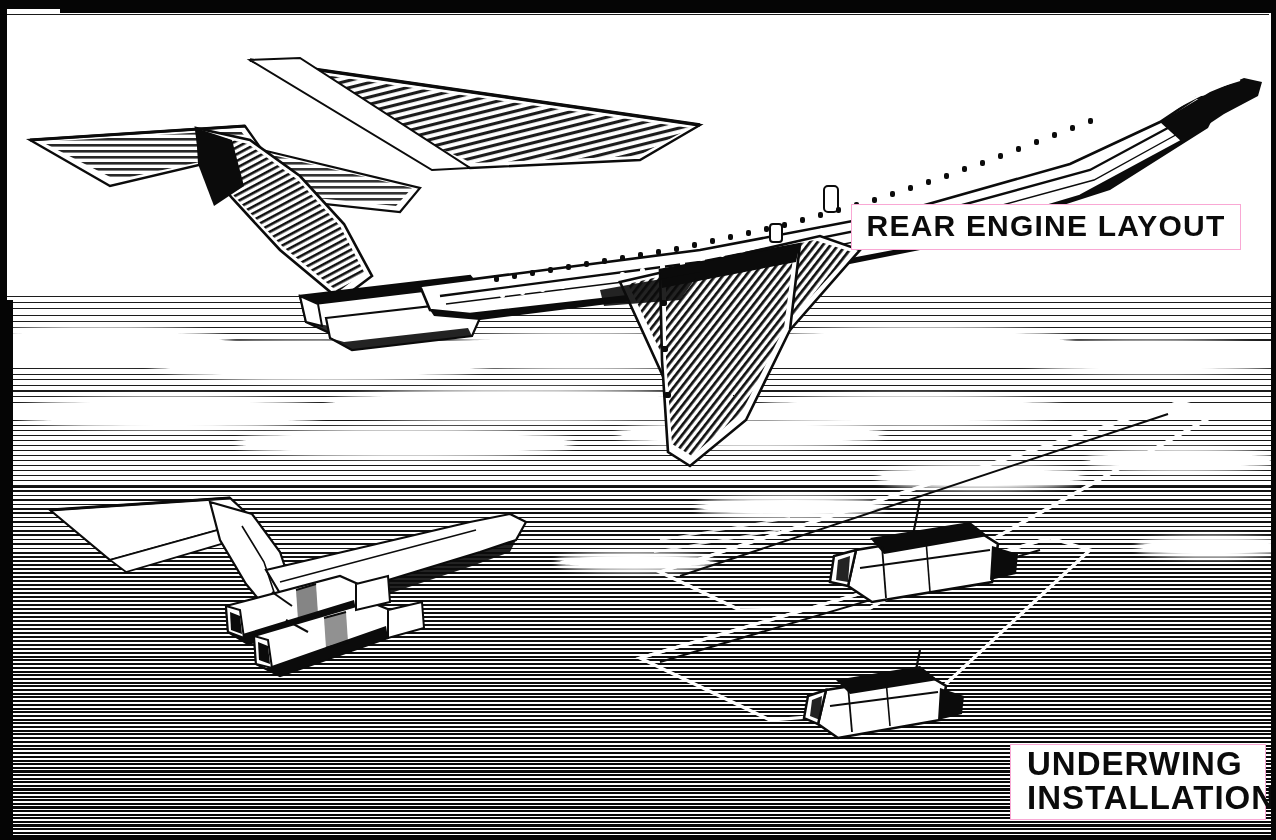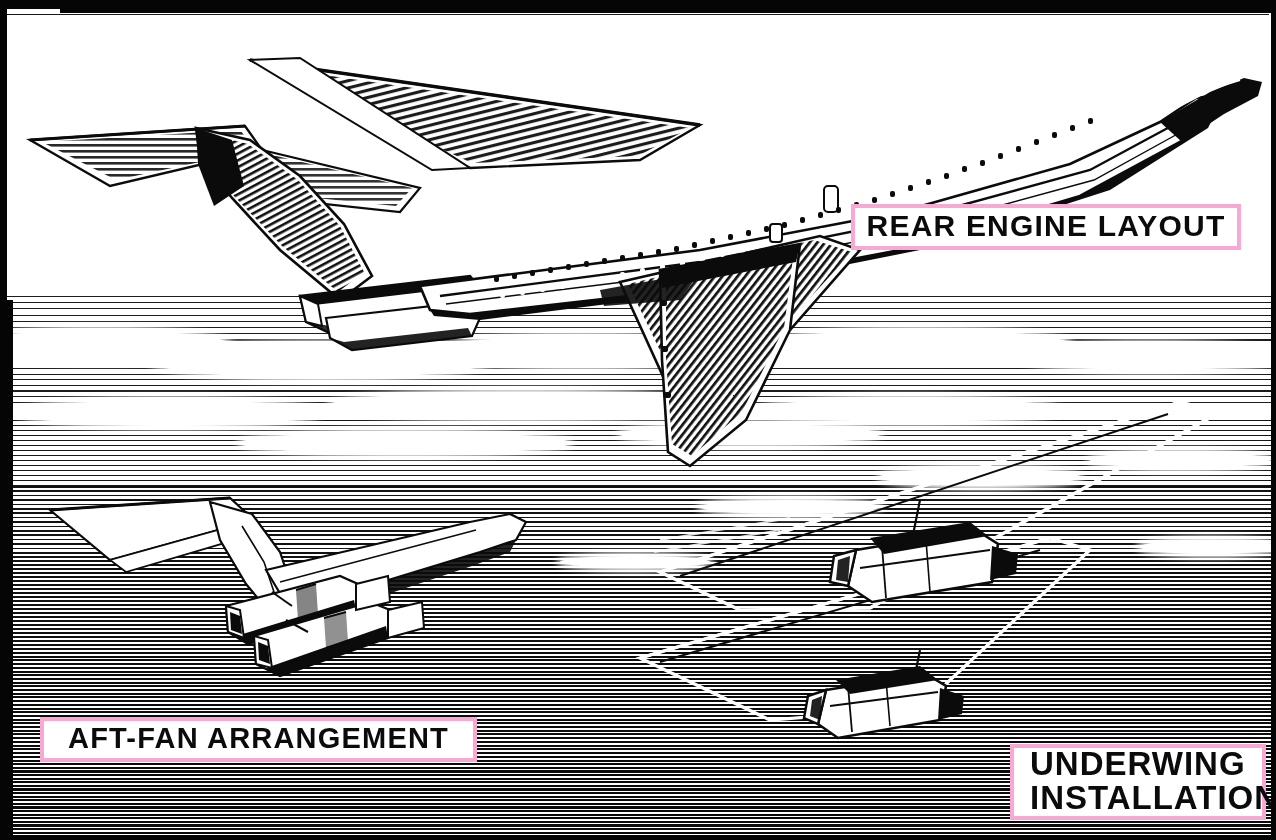--- a/index.html
+++ b/index.html
@@ -46,21 +46,21 @@
   .cloud.soft{box-shadow:0 0 6px 4px #ffffff;}
 
   
   .ink{position:absolute;}
   .ink svg{display:block;overflow:visible;}
 
   
   .label-box{
     position:absolute;
     background:#ffffff;
-    border:4px solid #f9a8d4;
+    border:1px solid #f9a8d4;
     box-sizing:border-box;
     display:flex;
     align-items:center;
     justify-content:center;
     padding:3px 14px 5px 14px;
   }
   .label-box .txt{
     font-family:"Liberation Sans",sans-serif;
     font-weight:bold;
     color:#0b0b0b;
@@ -399,23 +399,20 @@
         <path d="M40,150 L170,128"></path>
         <path d="M34,162 L160,140"></path>
       </g>
     </svg>
   </div>
 
   <div class="label-box" id="label-rear">
     <span class="txt">REAR ENGINE LAYOUT</span>
   </div>
 
-  <div class="label-box" id="label-aft">
-    <span class="txt">AFT-FAN ARRANGEMENT</span>
-  </div>
 
   <div class="label-box" id="label-under">
     <span class="txt">UNDERWING</span>
     <span class="txt">INSTALLATION</span>
   </div>
 
   <div class="edge" id="edge-top"></div>
   <div class="edge" id="edge-top2"></div>
   <div class="edge" id="edge-left"></div>
   <div class="edge" id="edge-left2"></div>

